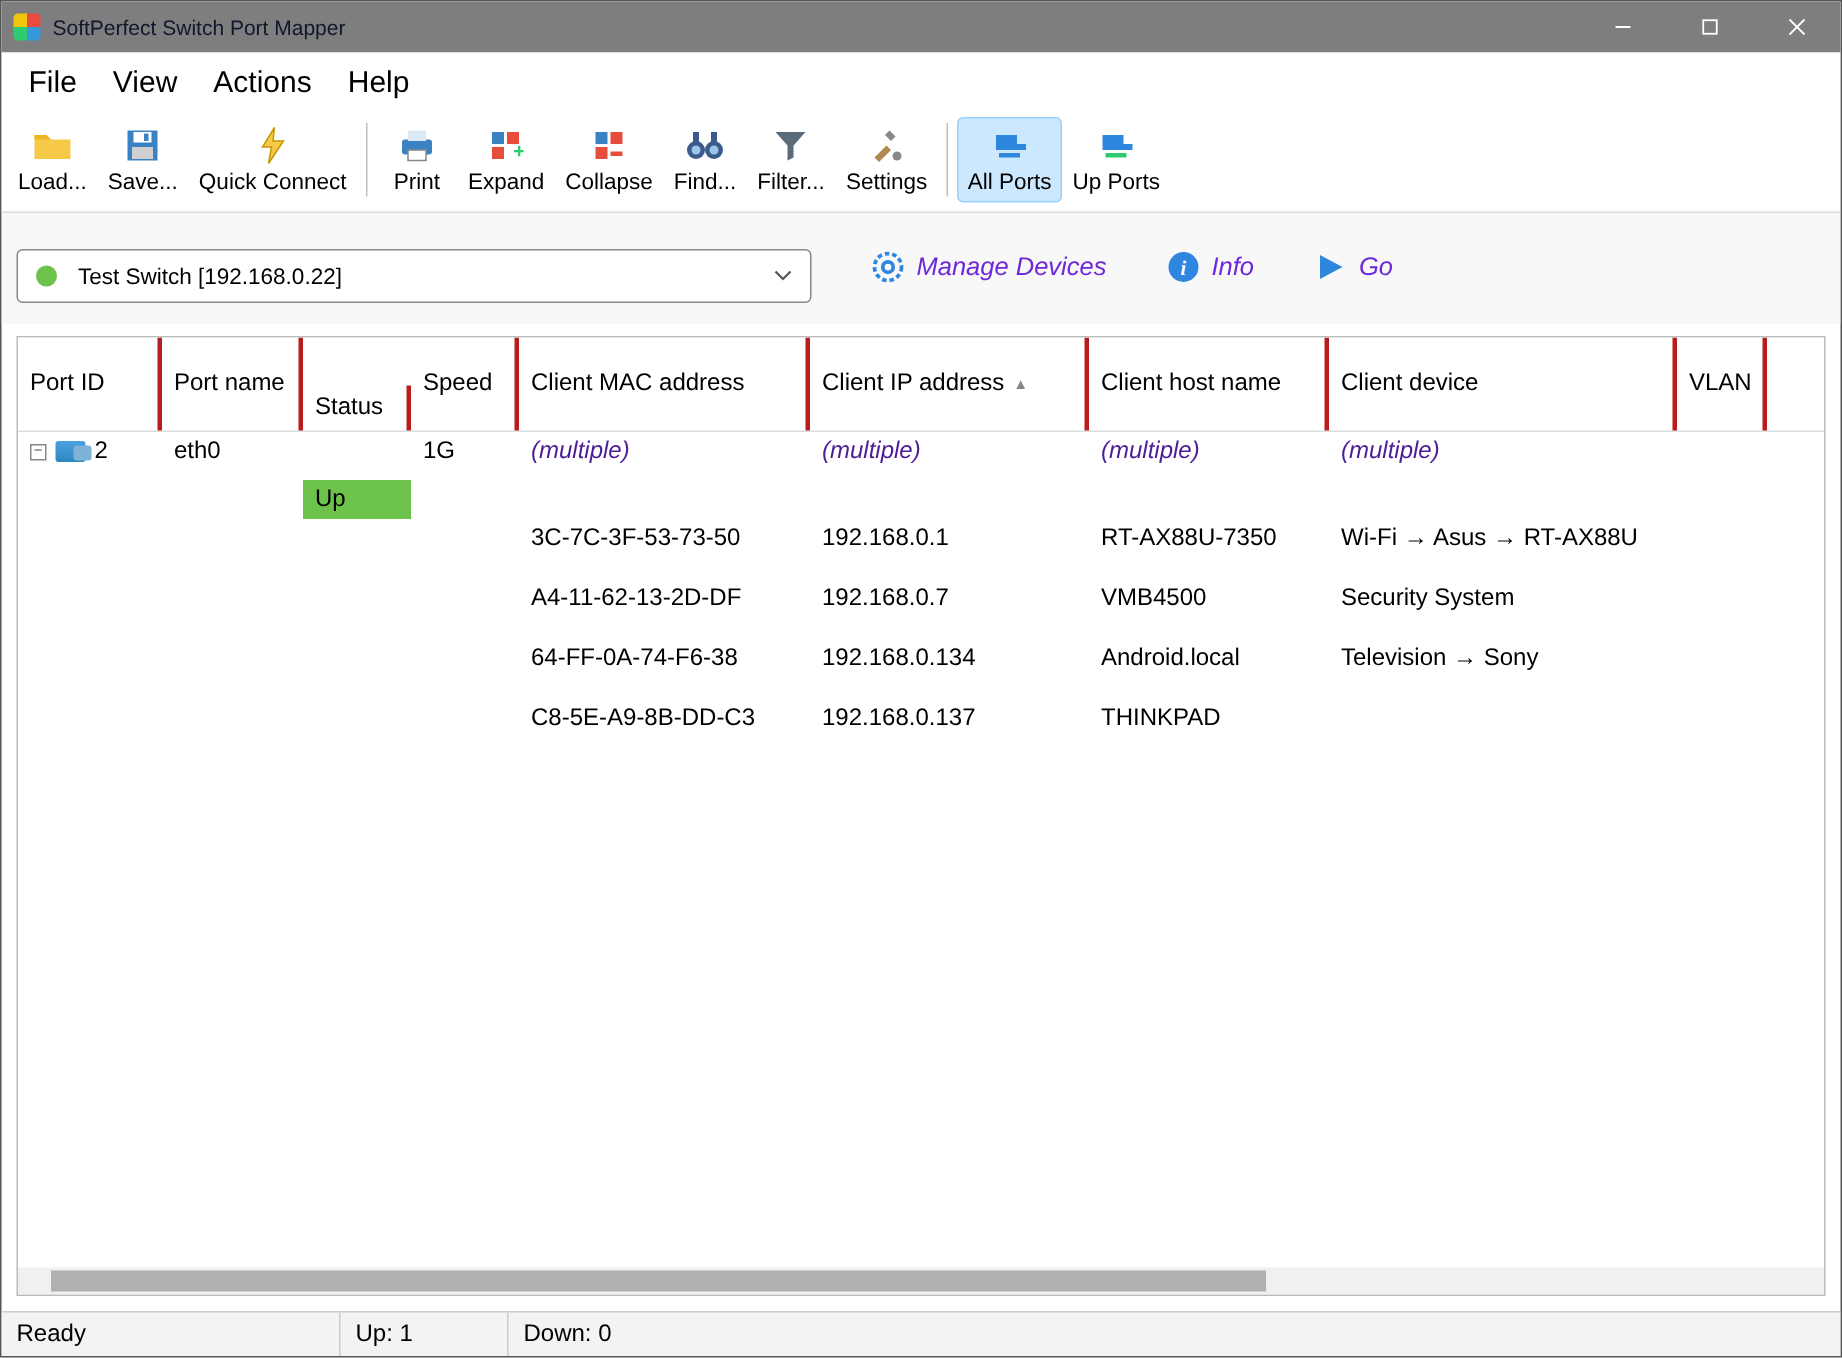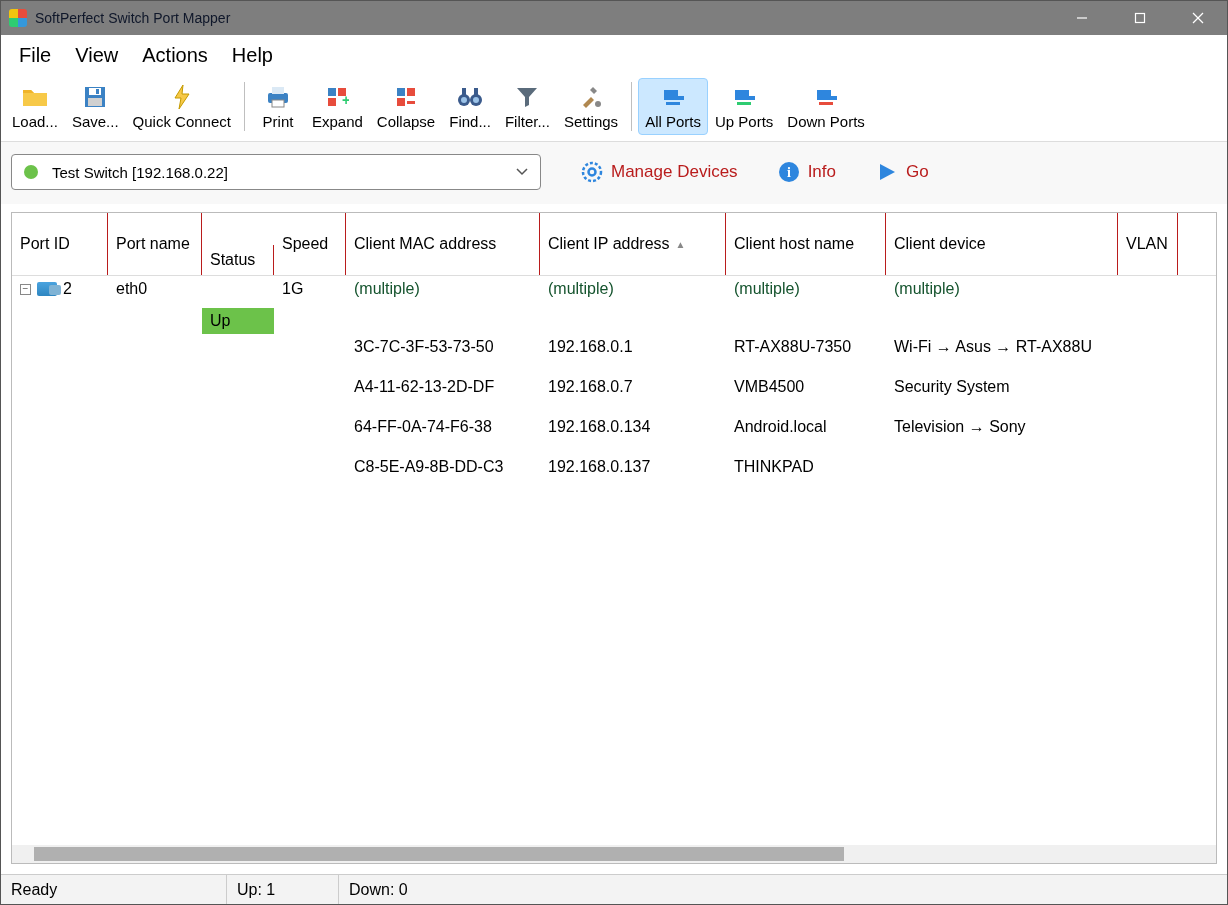--- a/index.html
+++ b/index.html
@@ -22,35 +22,35 @@
   .toolbar { display: flex; align-items: stretch; padding: 2px 4px 6px 4px; background: #fff; gap: 0; }
   .toolbar .sep { width: 1px; background: #bfbfbf; margin: 4px 6px; }
   .tbtn { display: flex; flex-direction: column; align-items: center; justify-content: flex-end; padding: 4px 6px; min-width: 54px; border: 1px solid transparent; border-radius: 4px; }
   .tbtn.selected { background: #cce8ff; border-color: #99d1ff; }
   .tbtn .ic { width: 28px; height: 28px; display: flex; align-items: center; justify-content: center; margin-bottom: 2px; }
   .tbtn .lbl { font-size: 15px; color: #000; white-space: nowrap; }
   
   
   .devicebar-wrap { padding: 12px 10px 14px 10px; background: #f8f8f8; border-top: 1px solid #ddd; border-bottom: 0; }
   .devicebar { display: flex; align-items: center; gap: 40px; }
-  .device-select { flex: 0 0 530px; height: 36px; border: 1px solid #888; border-radius: 4px; background: #fff; display: flex; align-items: center; padding: 0 12px; position: relative; }
+  .device-select { flex: 0 0 530px; height: 36px; border: 1px solid #888; border-radius: 4px; background: #fff; display: flex; align-items: center; padding: 0 12px; position: relative; margin-top: 12px; }
   .device-select .dot { width: 14px; height: 14px; border-radius: 50%; background: #6cc24a; margin-right: 14px; }
   .device-select .caret { position: absolute; right: 12px; }
-  .devact { display: flex; align-items: center; gap: 8px; font-size: 17px; color: #b91c1c; }
+  .devact { display: flex; align-items: center; gap: 8px; font-size: 17px; color: #6d28d9; font-style: italic; }
   .devact .ic { width: 22px; height: 22px; display: flex; align-items: center; justify-content: center; }
   
   
   .table-outer { margin: 8px 10px 10px 10px; border: 1px solid #bbb; flex: 1; display: flex; flex-direction: column; background: #fff; overflow: hidden; }
   .thead { display: flex; border-bottom: 1px solid #ddd; background: #fff; }
-  .th { padding: 6px 8px; font-size: 16px; color: #000; border-right: 1px solid #b91c1c; display: flex; align-items: center; }
+  .th { padding: 6px 8px; font-size: 16px; color: #000; border-right: 3px solid #b91c1c; display: flex; align-items: center; }
   .th.sorted::after { content: "▲"; font-size: 10px; color: #888; margin-left: 6px; }
   .tbody { flex: 1; overflow-y: auto; overflow-x: hidden; position: relative; }
   .row { display: flex; }
   .cell { padding: 4px 8px; font-size: 16px; color: #000; }
-  .cell.muted { color: #14532d; }
+  .cell.muted { color: #4c1d95; font-style: italic; }
   .cell.status-up { background: #6cc24a; color: #000; text-align: left; }
   .portid-cell { display: flex; align-items: center; gap: 6px; }
   .portid-cell .exp { width: 11px; height: 11px; border: 1px solid #888; display: flex; align-items: center; justify-content: center; font-size: 10px; line-height: 1; color: #555; }
   .portid-cell .devicon { width: 20px; height: 14px; background: linear-gradient(#4aa3df,#2e86c1); border-radius: 2px; position: relative; }
   .portid-cell .devicon::after { content:""; position:absolute; left:12px; top:3px; width:12px; height:10px; background:#7fb3d5; border-radius:2px; }
   
   .hscroll { height: 18px; background: #f0f0f0; position: relative; }
   .hscroll .thumb { position: absolute; left: 22px; top: 2px; height: 14px; width: 810px; background: #b0b0b0; }
   
   
@@ -211,29 +211,20 @@
     <div class="lbl">All Ports</div>
   </div>
   <div class="tbtn">
     <div class="ic">
         <svg width="26" height="22" viewBox="0 0 26 22">
           <path fill="#2e86de" d="M4 4h14v6h6v4H4z"></path>
           <rect x="6" y="16" width="14" height="3" fill="#2ecc71"></rect>
         </svg>
       </div>
     <div class="lbl">Up Ports</div>
-  </div>
-  <div class="tbtn">
-    <div class="ic">
-        <svg width="26" height="22" viewBox="0 0 26 22">
-          <path fill="#2e86de" d="M4 4h14v6h6v4H4z"></path>
-          <rect x="6" y="16" width="14" height="3" fill="#e74c3c"></rect>
-        </svg>
-      </div>
-    <div class="lbl">Down Ports</div>
   </div>
 </div>
 
 <div class="devicebar-wrap">
   <div class="devicebar">
     <div class="device-select">
       <div class="dot"></div>
       <span>Test Switch [192.168.0.22]</span>
       <span class="caret">
           <svg width="12" height="8" viewBox="0 0 12 8">

